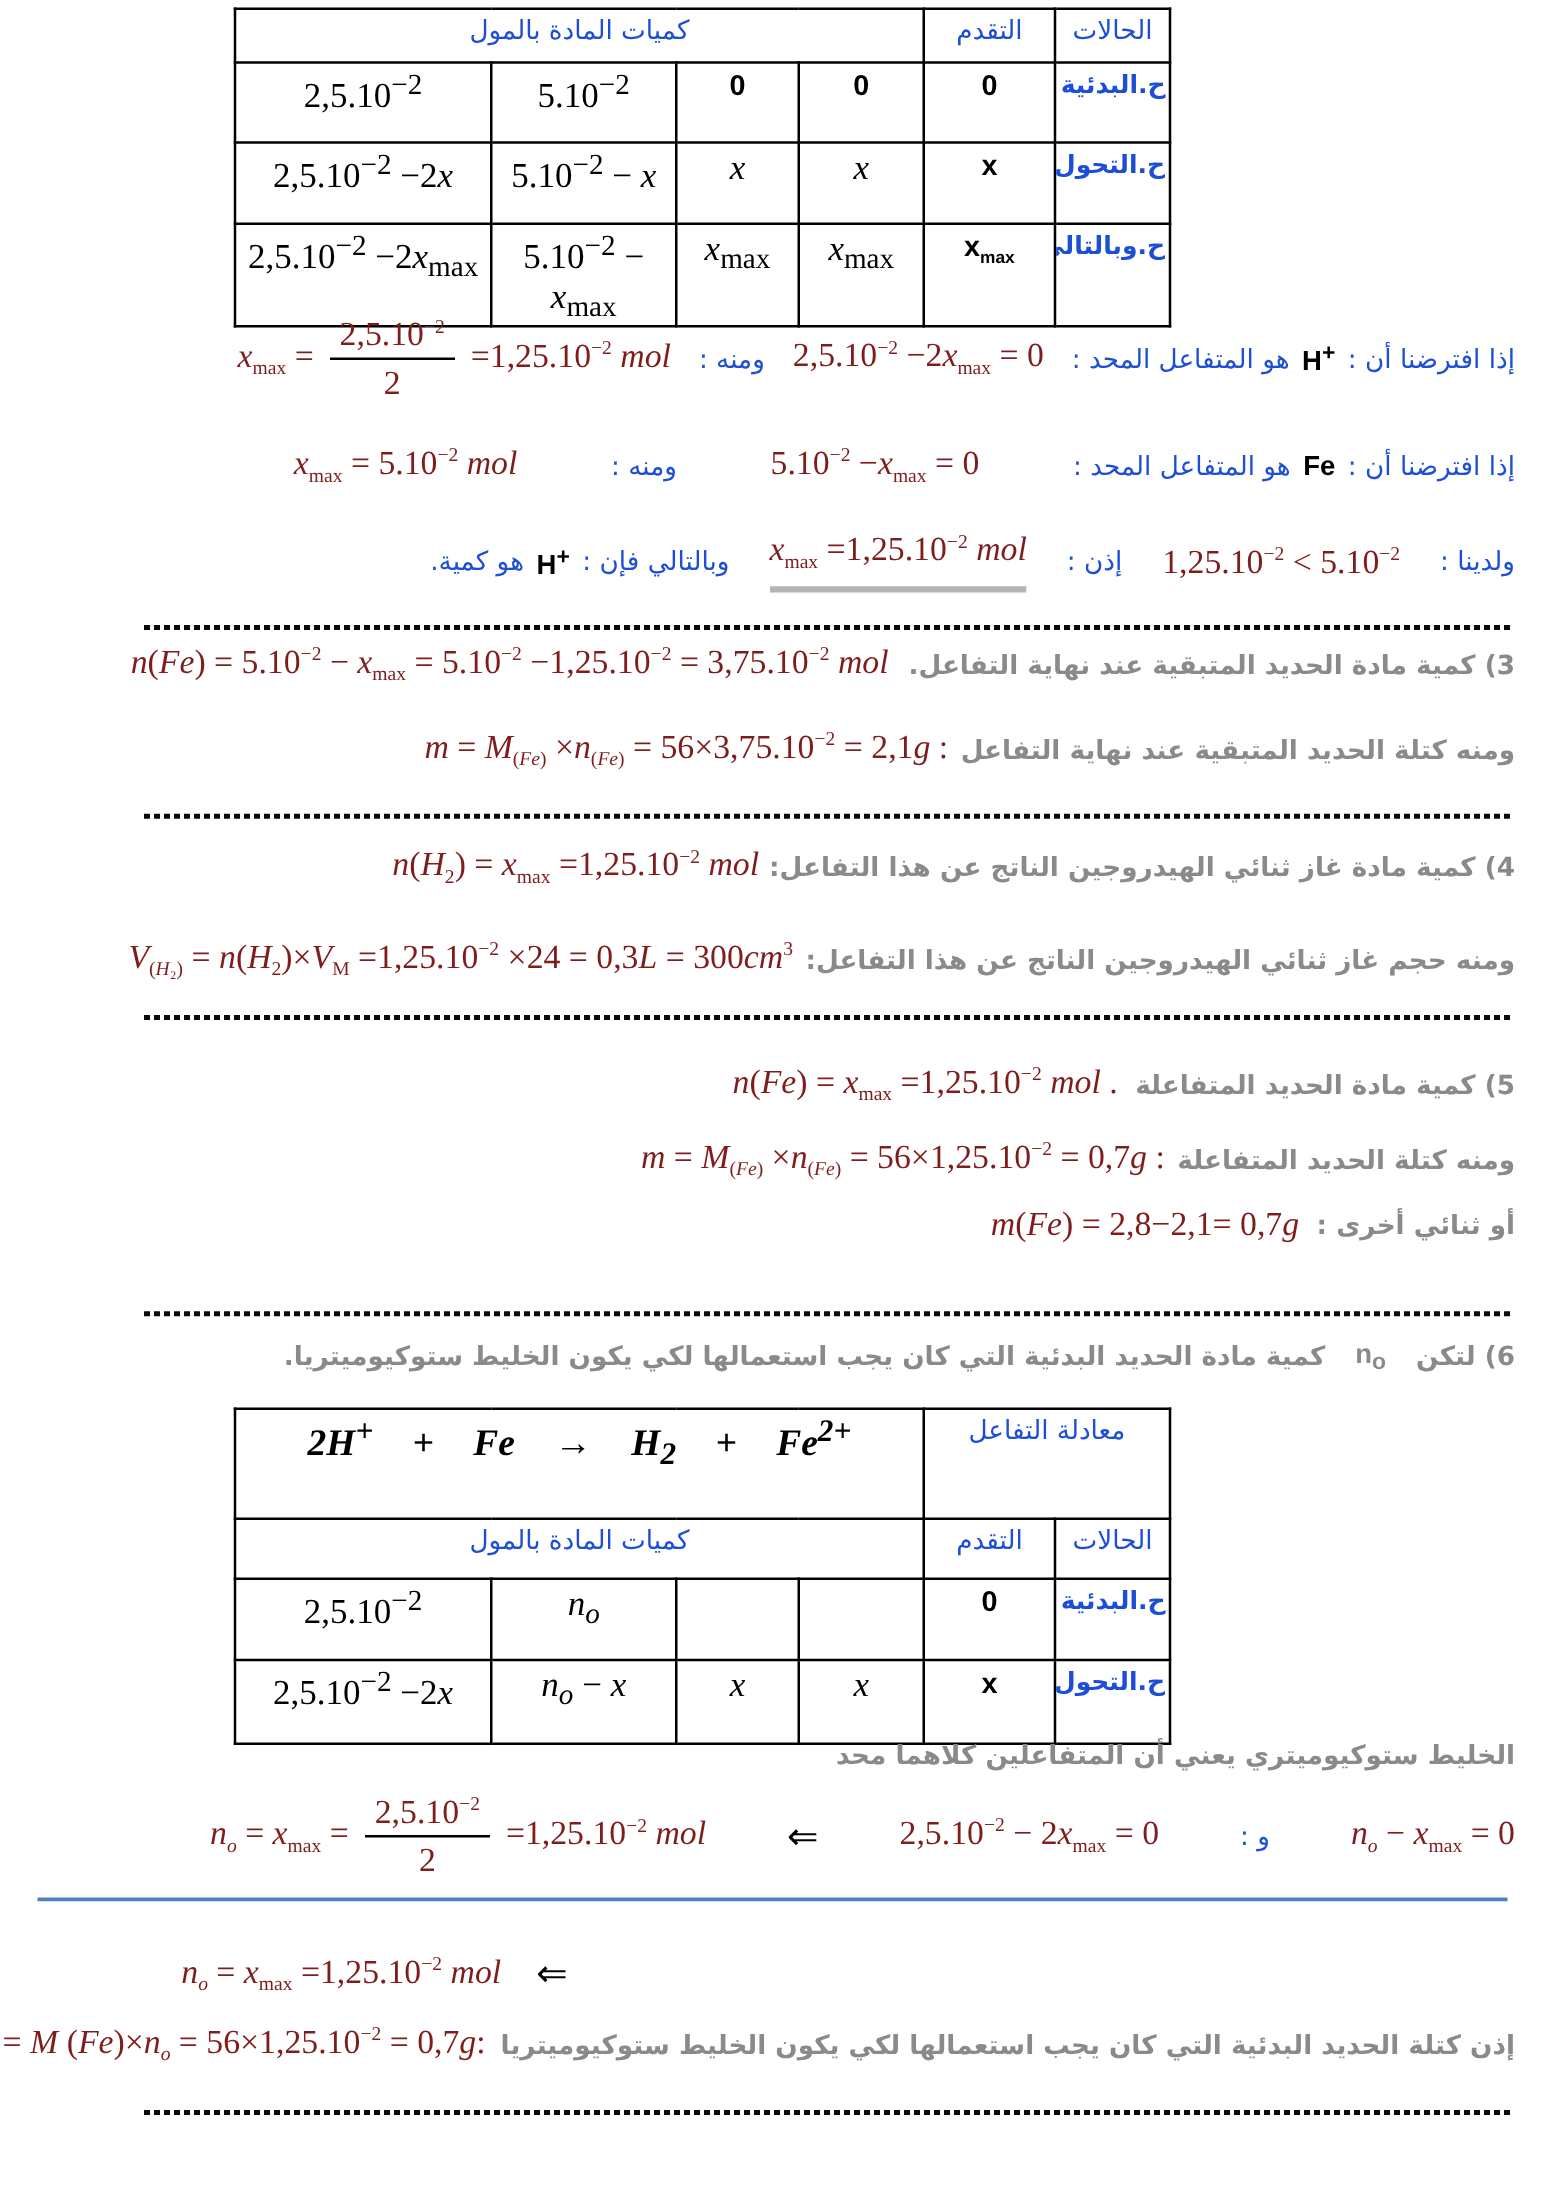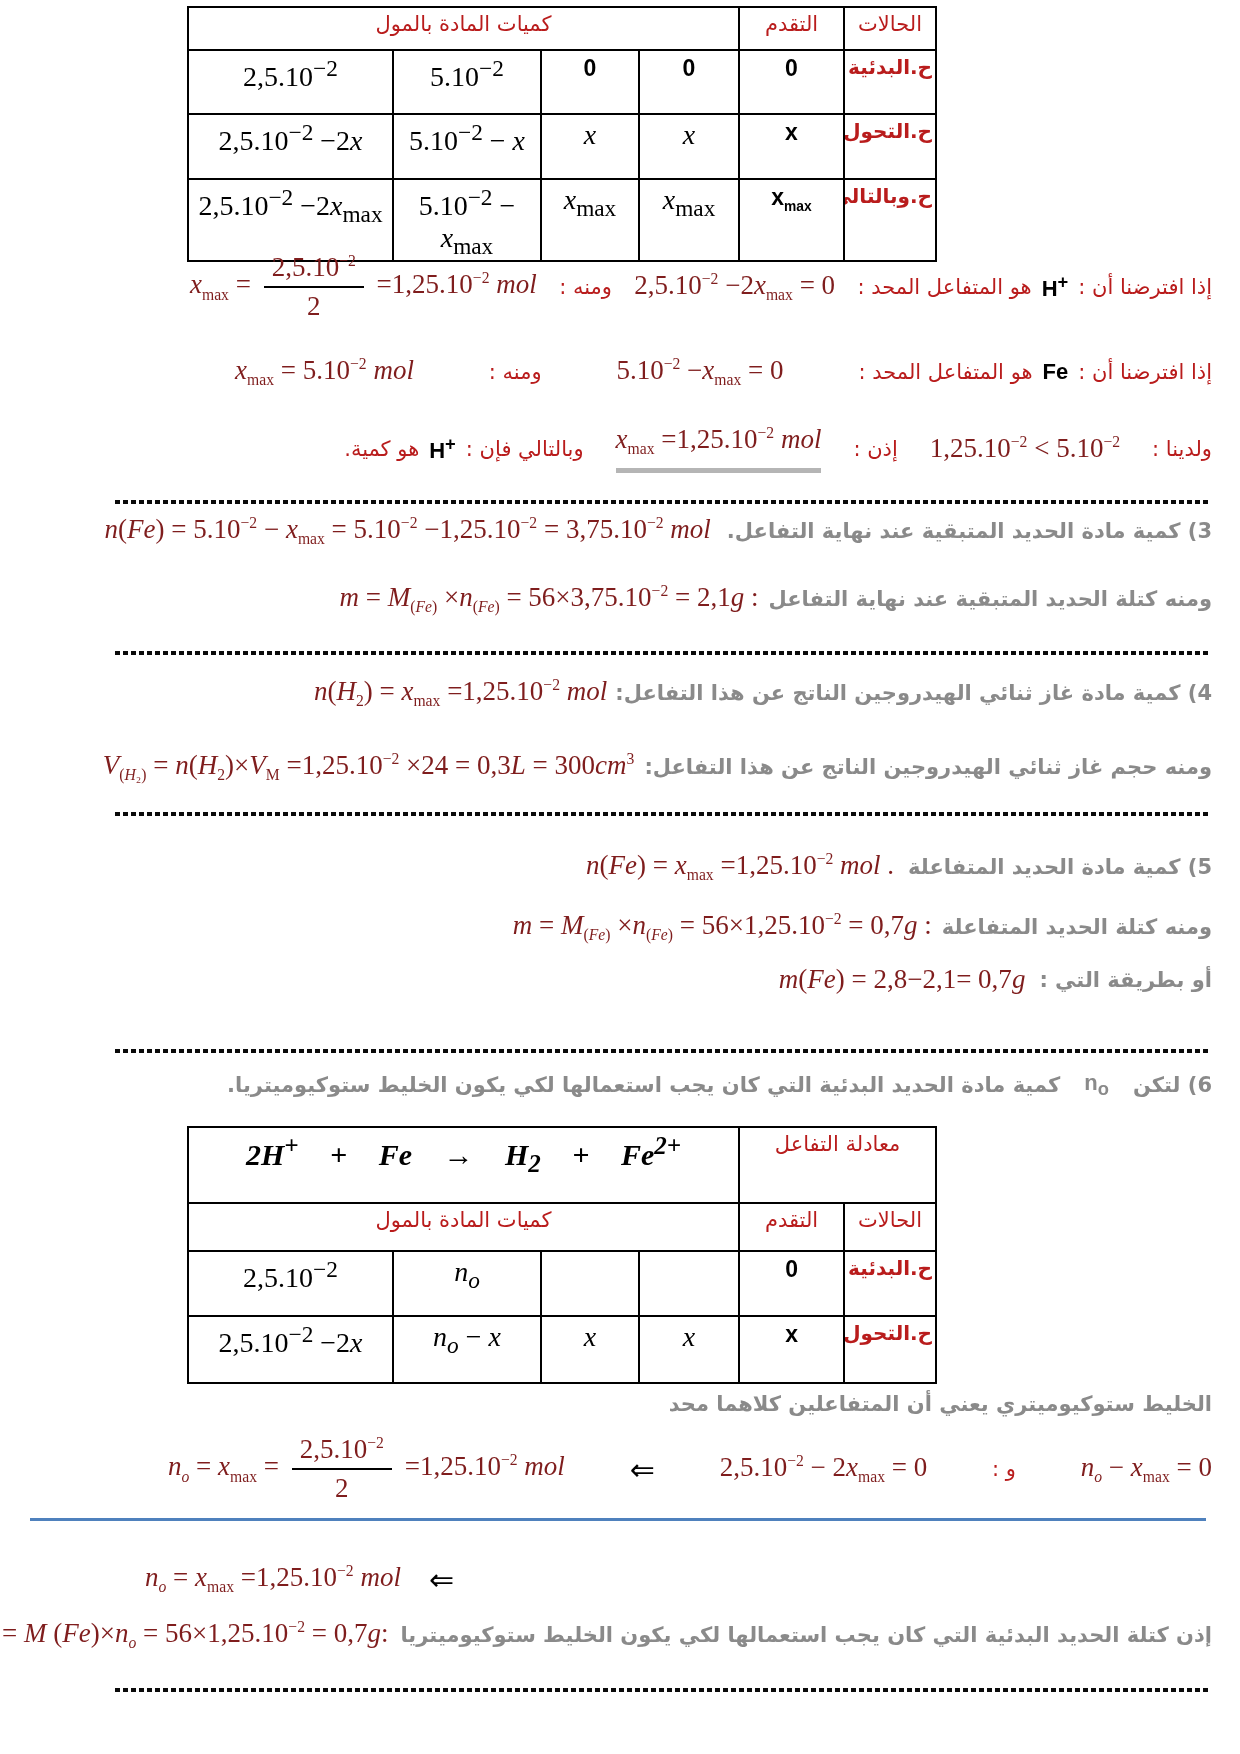--- a/index.html
+++ b/index.html
@@ -9,21 +9,21 @@
   table.ict{position:absolute;left:187px;width:748px;border-collapse:collapse;table-layout:fixed;}
   .ict td{border:2px solid #000;vertical-align:top;text-align:center;padding:4px 3px 0;overflow:hidden;}
 
   
   .math{font-family:"Liberation Serif","DejaVu Serif",serif;font-size:27px;color:#7f1d1d;white-space:nowrap;}
   .math sup{font-size:0.58em;}
   .math sub{font-size:0.58em;}
   .mcell{font-family:"Liberation Serif","DejaVu Serif",serif;font-size:28px;padding-top:10px;}
   .bcell{font-family:"Liberation Sans","DejaVu Sans",sans-serif;font-weight:bold;font-size:23px;padding-top:12px;}
   .bcell sub{font-size:0.6em;}
-  .ar{font-family:"DejaVu Sans",sans-serif;font-size:21px;color:#b91c1c;direction:rtl;white-space:nowrap;}
+  .ar{font-family:"DejaVu Sans",sans-serif;font-size:21px;color:#1d4ed8;direction:rtl;white-space:nowrap;}
   .hdrc{font-size:21px;padding-top:9px;}
   .state{font-weight:bold;font-size:20px;padding-top:12px;}
   .gray{color:#8a8a8a;font-weight:bold;}
   .bsans{font-family:"Liberation Sans","DejaVu Sans",sans-serif;font-weight:bold;font-size:22px;}
   .arrow{font-family:"DejaVu Sans",sans-serif;font-size:30px;color:#000;}
   .eqcell{font-family:"Liberation Serif","DejaVu Serif",serif;font-weight:bold;font-style:italic;font-size:30px;word-spacing:24px;padding-top:12px;}
 
   
   .line{position:absolute;display:flex;align-items:center;direction:rtl;}
   .seg{display:inline-flex;gap:10px;align-items:center;direction:rtl;}
@@ -150,21 +150,21 @@
 
   <div class="line" style="top:850px;right:28px;gap:14px">
     <span class="ar gray">5) كمية مادة الحديد المتفاعلة</span>
     <span class="math ltr"><i>n</i>(<i>Fe</i>) = <i>x</i><sub>max</sub> =1,25.10<sup>−2</sup> <i>mol</i> .</span>
   </div>
   <div class="line" style="top:910px;right:28px;gap:10px">
     <span class="ar gray">ومنه كتلة الحديد المتفاعلة</span>
     <span class="math ltr"><i>m</i> = <i>M</i><sub>(<i>Fe</i>)</sub> ×<i>n</i><sub>(<i>Fe</i>)</sub> = 56×1,25.10<sup>−2</sup> = 0,7<i>g</i> :</span>
   </div>
   <div class="line" style="top:964px;right:28px;gap:14px">
-    <span class="ar gray">أو بطريقة التي :</span>
+    <span class="ar gray">أو ثنائي أخرى :</span>
     <span class="math ltr"><i>m</i>(<i>Fe</i>) = 2,8−2,1= 0,7<i>g</i></span>
   </div>
 
   <div class="sep" style="top:1049px"></div>
 
   <div class="line" style="top:1070px;right:28px;gap:24px">
     <span class="ar gray">6) لتكن</span>
     <span class="bsans gray ltr">n<sub>o</sub></span>
     <span class="ar gray">كمية مادة الحديد البدئية التي كان يجب استعمالها لكي يكون الخليط ستوكيوميتريا.</span>
   </div>
@@ -172,21 +172,21 @@
   <table class="ict" style="top:1126px">
     <colgroup>
         <col style="width:205px">
         <col style="width:148px">
         <col style="width:98px">
         <col style="width:100px">
         <col style="width:105px">
         <col style="width:92px">
       </colgroup>
     <tbody>
-      <tr style="height:76px">
+      <tr style="height:88px">
         <td colspan="4" class="eqcell ltr">2H<sup>+</sup> + Fe → H<sub>2</sub> + Fe<sup>2+</sup></td>
         <td colspan="2" class="ar hdrc">معادلة التفاعل</td>
       </tr>
       <tr style="height:48px">
         <td colspan="4" class="ar hdrc">كميات المادة بالمول</td>
         <td class="ar hdrc">التقدم</td>
         <td class="ar hdrc">الحالات</td>
       </tr>
       <tr style="height:65px">
         <td class="mcell">2,5.10<sup>−2</sup></td>

